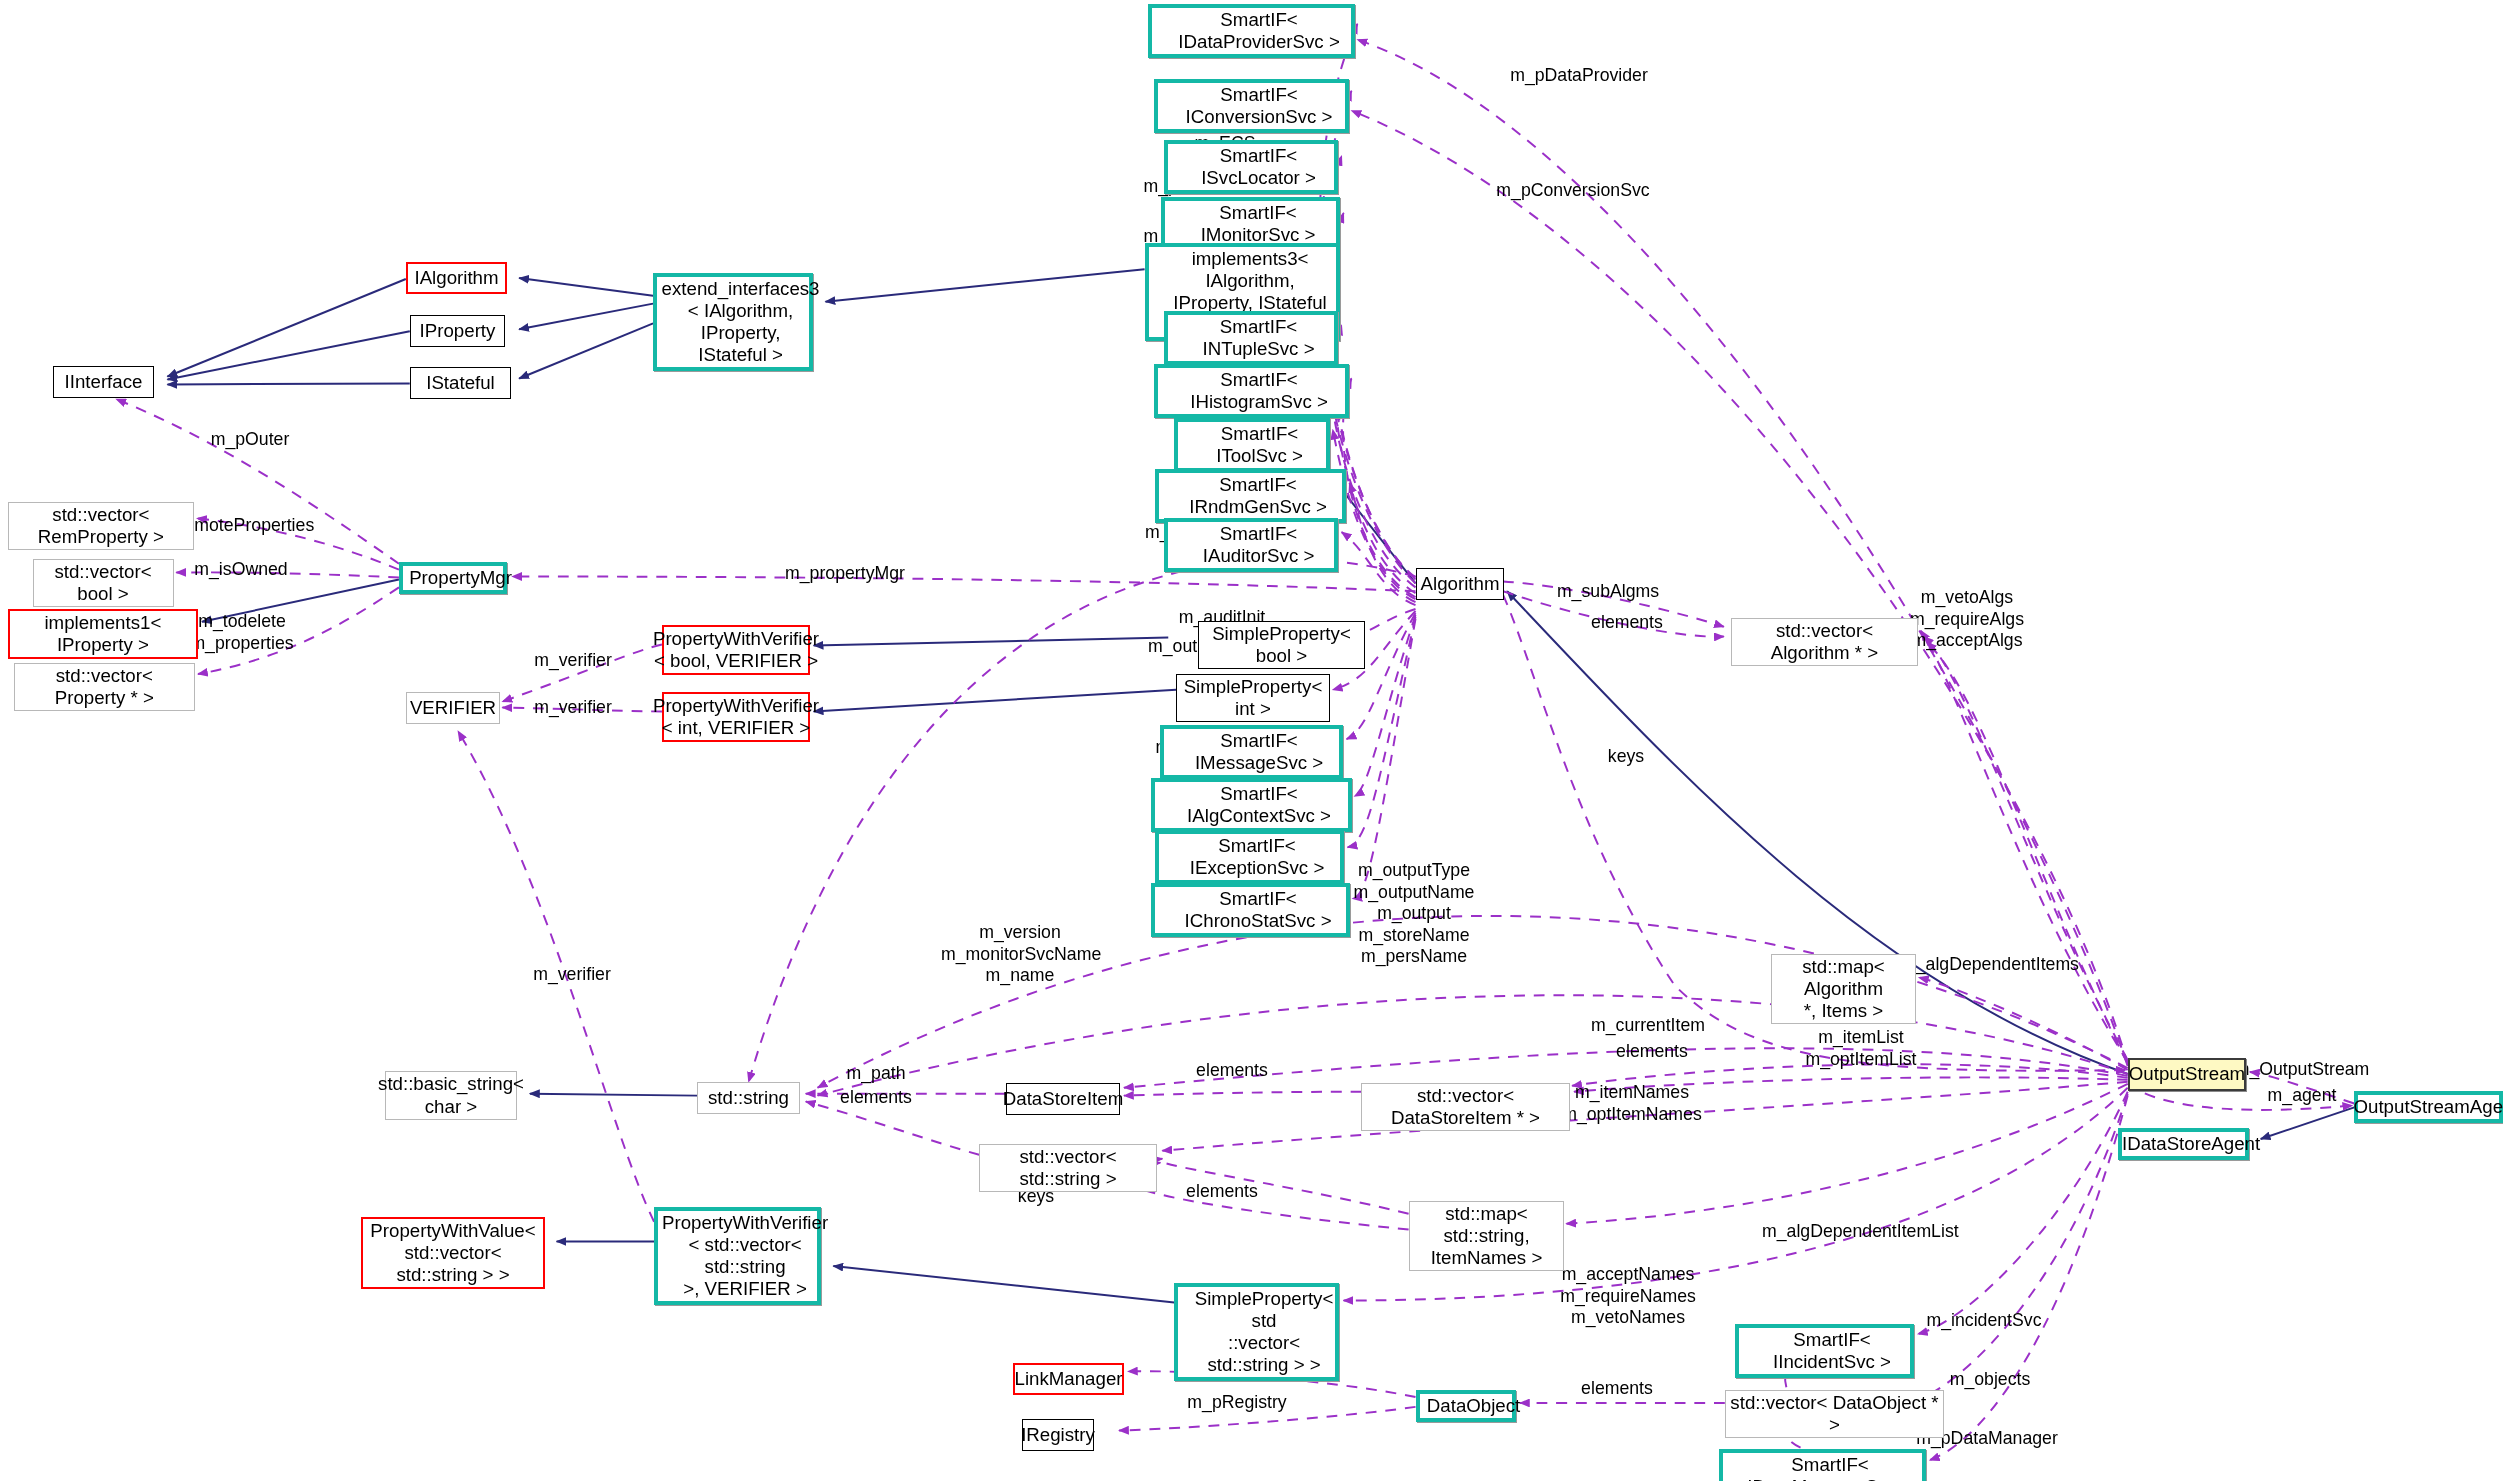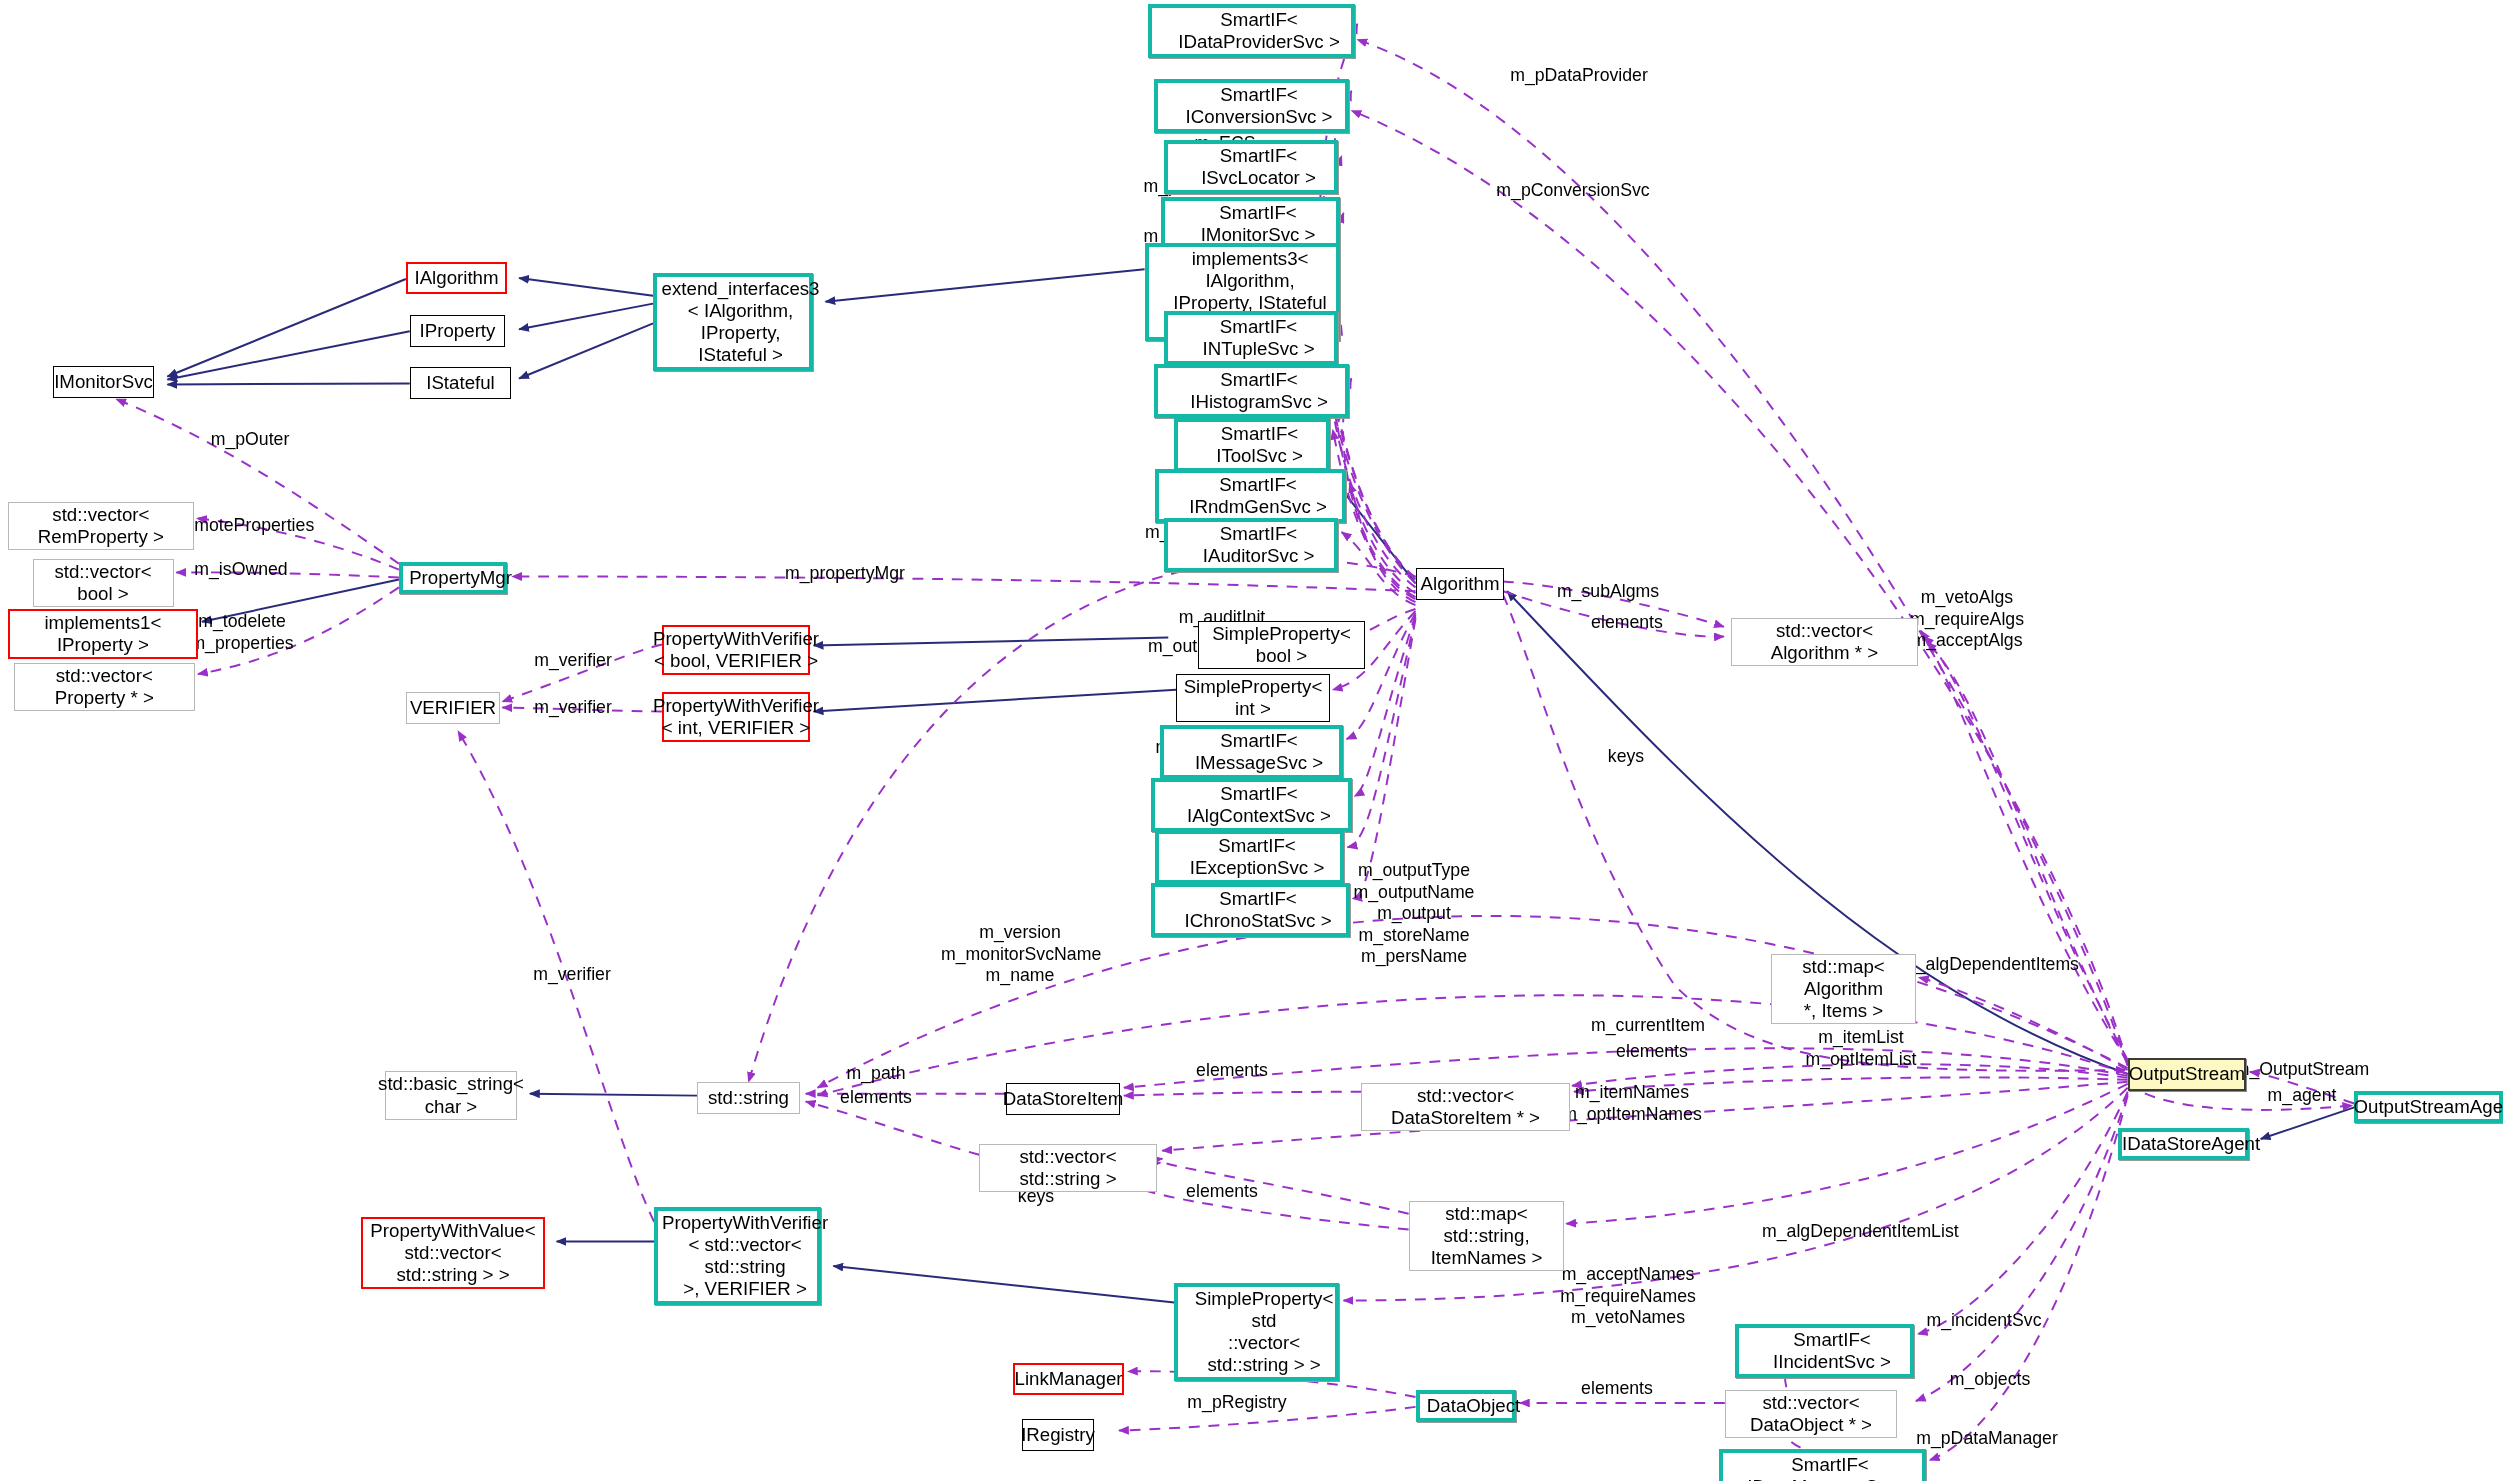--- a/index.html
+++ b/index.html
@@ -161,21 +161,21 @@
       <div class="node b-dark" style="left: 1164px; top: 518px; width: 174px; min-height: 33px;">SmartIF&lt; IAuditorSvc &gt;</div>
       <div class="node b-thin" style="left: 1168px; top: 621px; width: 167px; min-height: 33px; margin-left: 30px;">SimpleProperty&lt; bool &gt;</div>
       <div class="node b-thin" style="left: 1176px; top: 674px; width: 154px; min-height: 33px;">SimpleProperty&lt; int &gt;</div>
       <div class="node b-dark" style="left: 1160px; top: 725px; width: 183px; min-height: 33px;">SmartIF&lt; IMessageSvc &gt;</div>
       <div class="node b-dark" style="left: 1151px; top: 778px; width: 201px; min-height: 33px;">SmartIF&lt; IAlgContextSvc &gt;</div>
       <div class="node b-dark" style="left: 1155px; top: 830px; width: 189px; min-height: 33px;">SmartIF&lt; IExceptionSvc &gt;</div>
       <div class="node b-dark" style="left: 1151px; top: 883px; width: 199px; min-height: 33px;">SmartIF&lt; IChronoStatSvc &gt;</div>
       <div class="node b-red" style="left: 406px; top: 262px; width: 101px; min-height: 31.5px;">IAlgorithm</div>
       <div class="node b-thin" style="left: 410px; top: 315px; width: 95px; min-height: 31.5px;">IProperty</div>
       <div class="node b-thin" style="left: 410px; top: 367px; width: 101px; min-height: 31.5px;">IStateful</div>
-      <div class="node b-thin" style="left: 53px; top: 366px; width: 101px; min-height: 31.5px;">IMonitorSvc</div>
+      <div class="node b-thin" style="left: 53px; top: 366px; width: 101px; min-height: 31.5px;">IInterface</div>
       <div class="node b-dark" style="left: 653px; top: 273px; width: 160px; min-height: 71px;">extend_interfaces3
 &lt; IAlgorithm, IProperty,
 IStateful &gt;</div>
       <div class="node b-grey" style="left: 7.9px; top: 502px; width: 186px; min-height: 31.5px;">std::vector&lt; RemProperty &gt;</div>
       <div class="node b-grey" style="left: 32.5px; top: 559px; width: 141px; min-height: 31.5px;">std::vector&lt; bool &gt;</div>
       <div class="node b-red" style="left: 7.9px; top: 609px; width: 190px; min-height: 31.5px;">implements1&lt; IProperty &gt;</div>
       <div class="node b-grey" style="left: 13.8px; top: 663px; width: 181px; min-height: 31.5px;">std::vector&lt; Property * &gt;</div>
       <div class="node b-dark" style="left: 399px; top: 562px; width: 108px; min-height: 31.5px;">PropertyMgr</div>
       <div class="node b-grey" style="left: 406px; top: 692px; width: 94px; min-height: 31.5px;">VERIFIER</div>
       <div class="node b-red" style="left: 662px; top: 625px; width: 148px; min-height: 49px;">PropertyWithVerifier
@@ -197,21 +197,21 @@
       <div class="node b-red" style="left: 361px; top: 1217px; width: 184px; min-height: 49px;">PropertyWithValue&lt;
 std::vector&lt; std::string &gt; &gt;</div>
       <div class="node b-dark" style="left: 654px; top: 1207px; width: 167px; min-height: 71px;">PropertyWithVerifier
 &lt; std::vector&lt; std::string
 &gt;, VERIFIER &gt;</div>
       <div class="node b-dark" style="left: 1174px; top: 1283px; width: 165px; min-height: 49px;">SimpleProperty&lt; std
 ::vector&lt; std::string &gt; &gt;</div>
       <div class="node b-red" style="left: 1013px; top: 1363px; width: 111px; min-height: 31.5px;">LinkManager</div>
       <div class="node b-thin" style="left: 1022px; top: 1419px; width: 72px; min-height: 31.5px;">IRegistry</div>
       <div class="node b-dark" style="left: 1416px; top: 1390px; width: 100px; min-height: 31.5px;">DataObject</div>
-      <div class="node b-grey" style="left: 1725px; top: 1390px; width: 172px; min-height: 31.5px;">std::vector&lt; DataObject * &gt;</div>
+      <div class="node b-grey" style="left: 1725px; top: 1390px; width: 219px; min-height: 31.5px;">std::vector&lt; DataObject * &gt;</div>
       <div class="node b-dark" style="left: 1735px; top: 1324px; width: 179px; min-height: 31.5px;">SmartIF&lt; IIncidentSvc &gt;</div>
       <div class="node b-dark" style="left: 1719px; top: 1449px; width: 207px; min-height: 31.5px;">SmartIF&lt; IDataManagerSvc &gt; </div>
       <div class="node b-current" style="left: 2128px; top: 1058px; width: 118px; min-height: 33px;">OutputStream</div>
       <div class="node b-dark" style="left: 2118px; top: 1128px; width: 131px; min-height: 31.5px;">IDataStoreAgent</div>
       <div class="node b-dark" style="left: 2354px; top: 1091px; width: 149px; min-height: 31.5px;">OutputStreamAgent</div>
     </div>
   <div id="label-layer">
       <div class="lbl" style="left: 1142px; top: 15.8px; width: 158px;">m_DDS
 m_EDS</div>
       <div class="lbl" style="left: 1500px; top: 65px; width: 158px;">m_pDataProvider</div>

